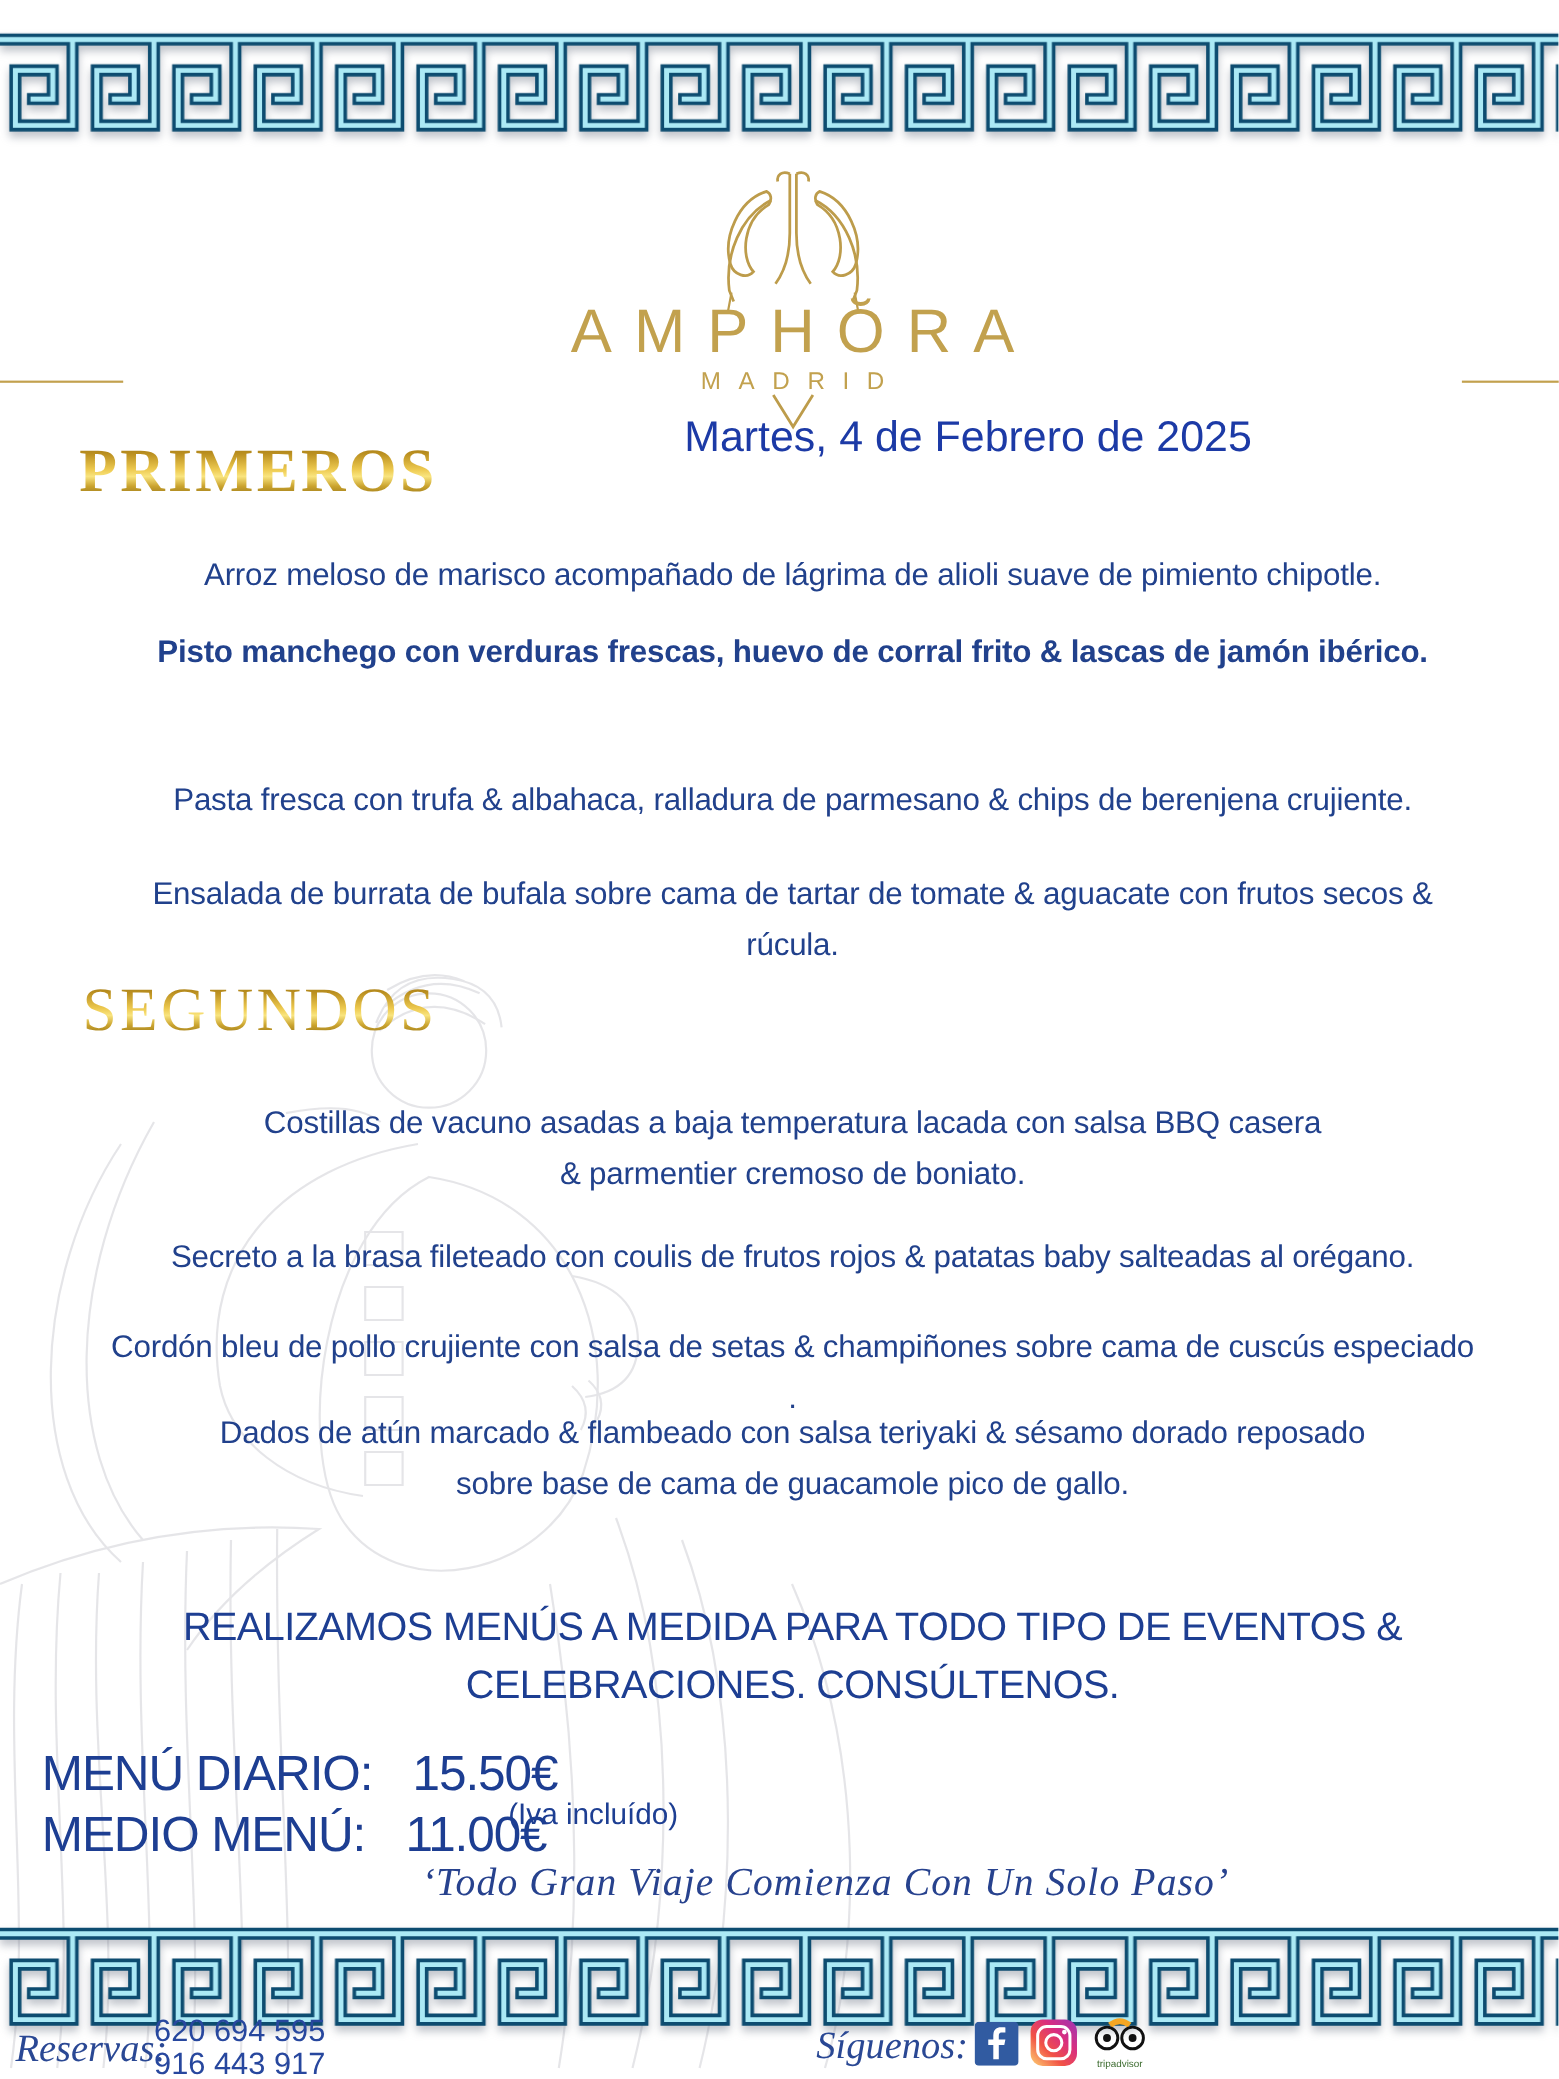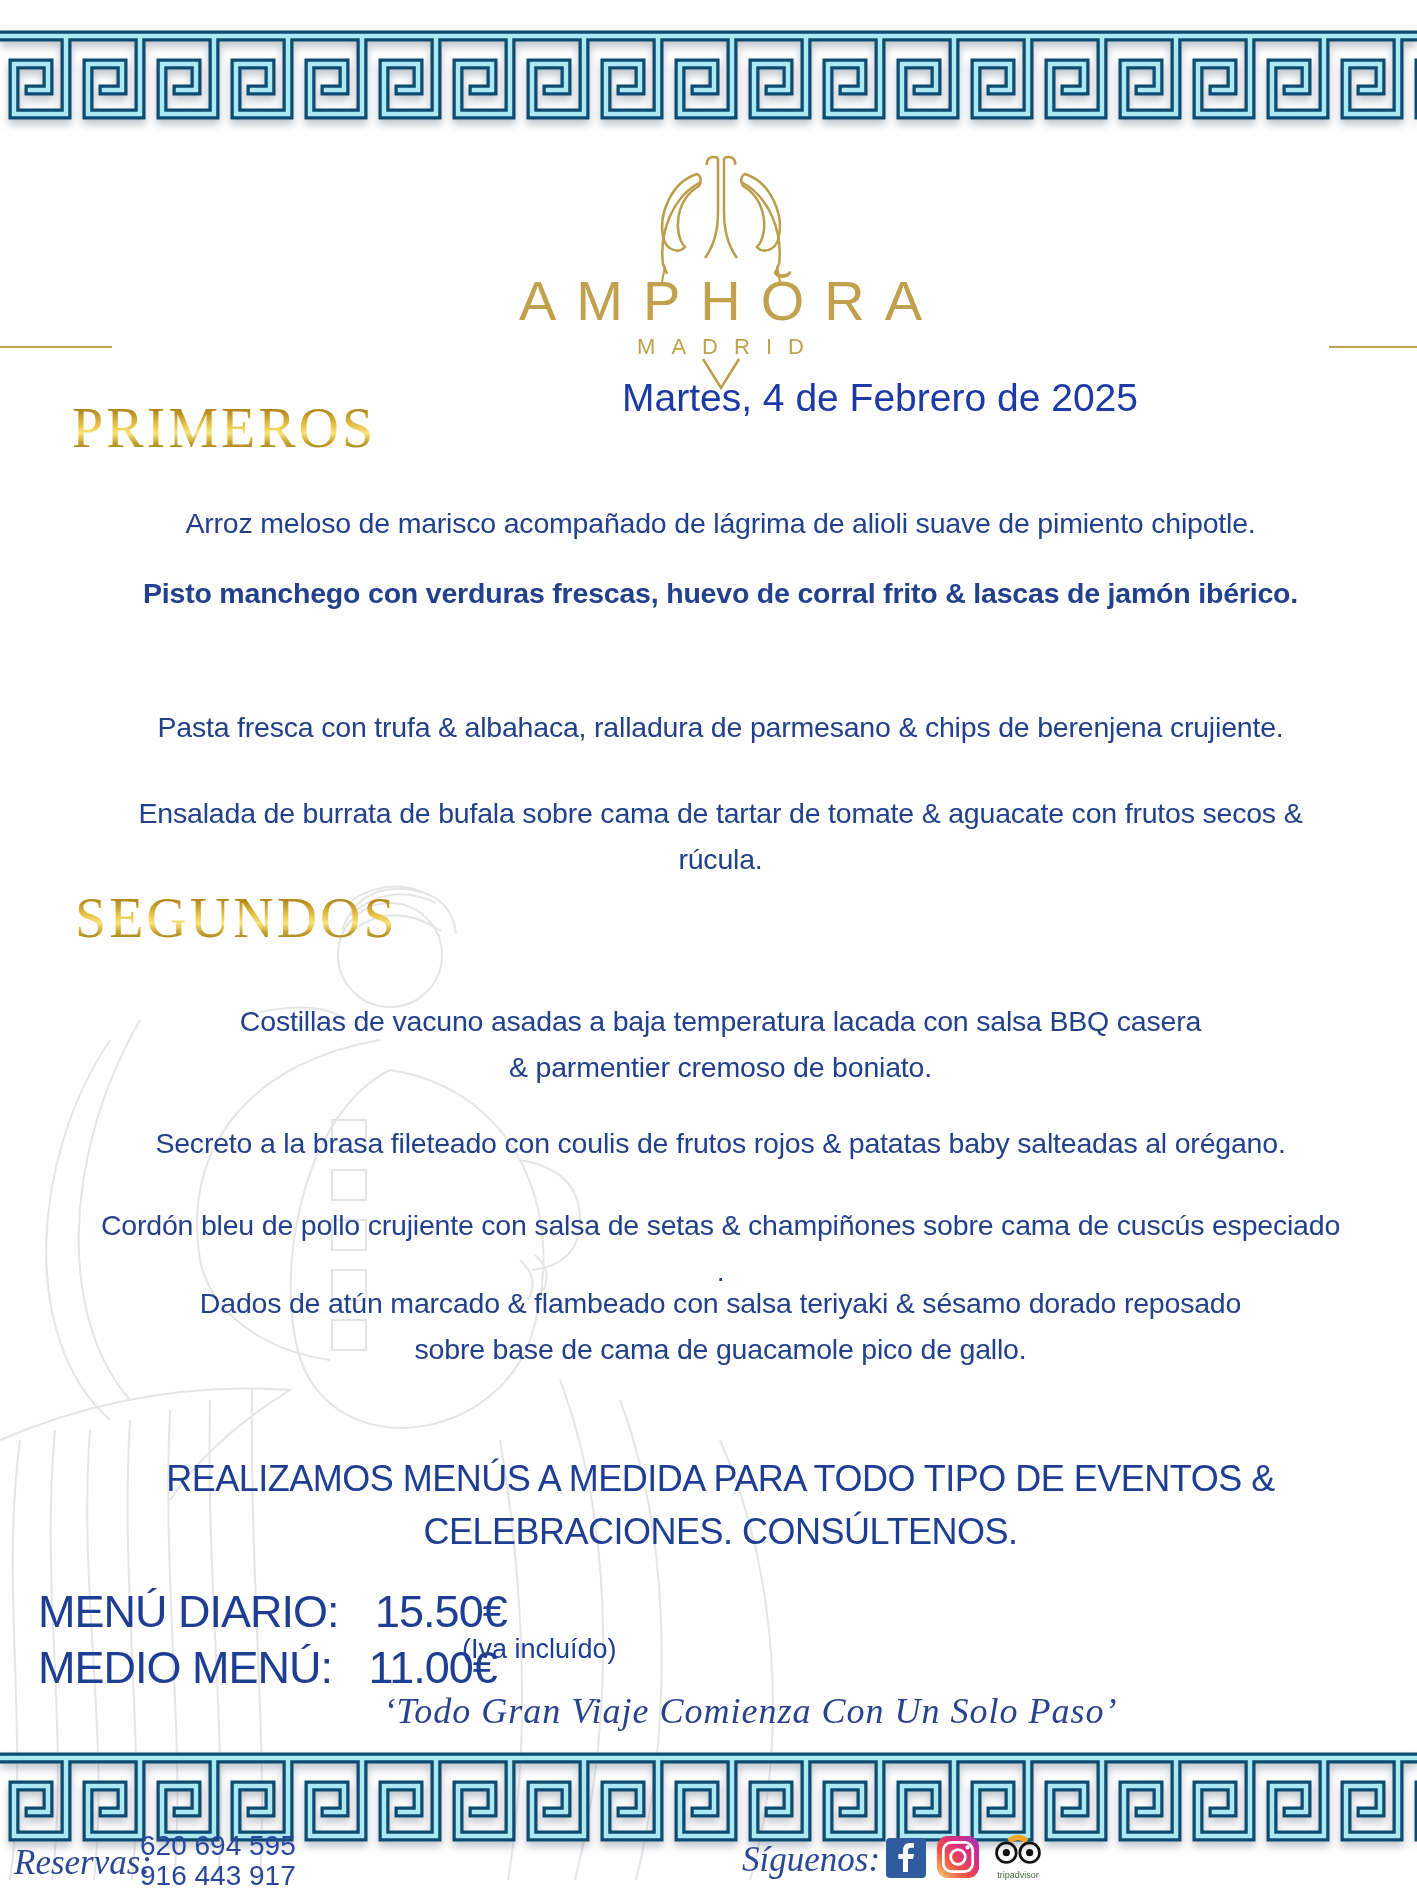--- a/index.html
+++ b/index.html
@@ -30,21 +30,21 @@
              font-size:39px;color:#1c3aa6;z-index:5;}
 
   .sec-title{position:absolute;margin:0;font-family:"Liberation Serif",serif;font-weight:normal;
              font-size:56px;letter-spacing:3px;z-index:5;
              color:#b9912b;
              background:linear-gradient(180deg,#8a6311 0%,#b98e1f 25%,#edc94f 48%,#f9e47e 58%,#caa32e 72%,#6d4f08 100%);
              -webkit-background-clip:text;background-clip:text;}
   @supports ((-webkit-background-clip:text) or (background-clip:text)){
     .sec-title{color:transparent;}
   }
-  .sec-prim{left:72px;top:396px;}
+  .sec-prim{left:72px;top:396px;font-weight:bold;}
   .sec-seg{left:75px;top:886px;}
 
   .dish{position:absolute;left:0;right:0;text-align:center;color:#21418c;
         font-size:28.5px;letter-spacing:-0.2px;line-height:46px;white-space:pre-line;z-index:5;}
   .p1{top:500px;} .p2{top:570px;font-weight:bold;} .p3{top:704px;} .p4{top:790px;}
   .s1{top:998px;} .s2{top:1120px;} .s3{top:1202px;} .s4{top:1280px;}
 
   .events-note{position:absolute;left:0;right:0;top:1452px;text-align:center;color:#1d3e92;
                font-size:36px;line-height:53px;letter-spacing:-0.5px;white-space:pre-line;z-index:5;}
 

